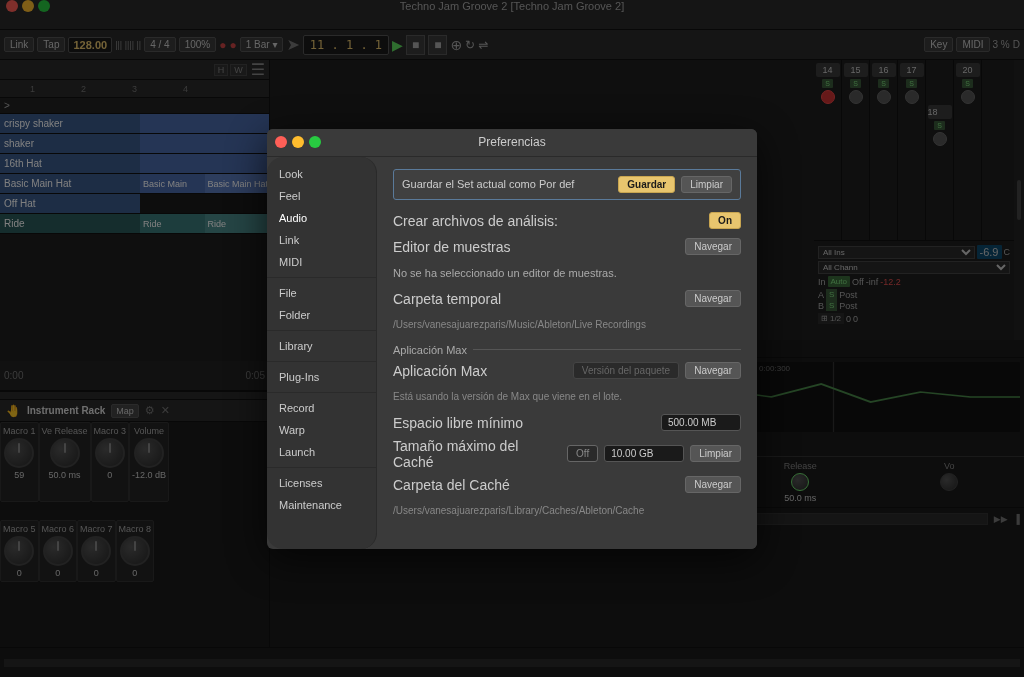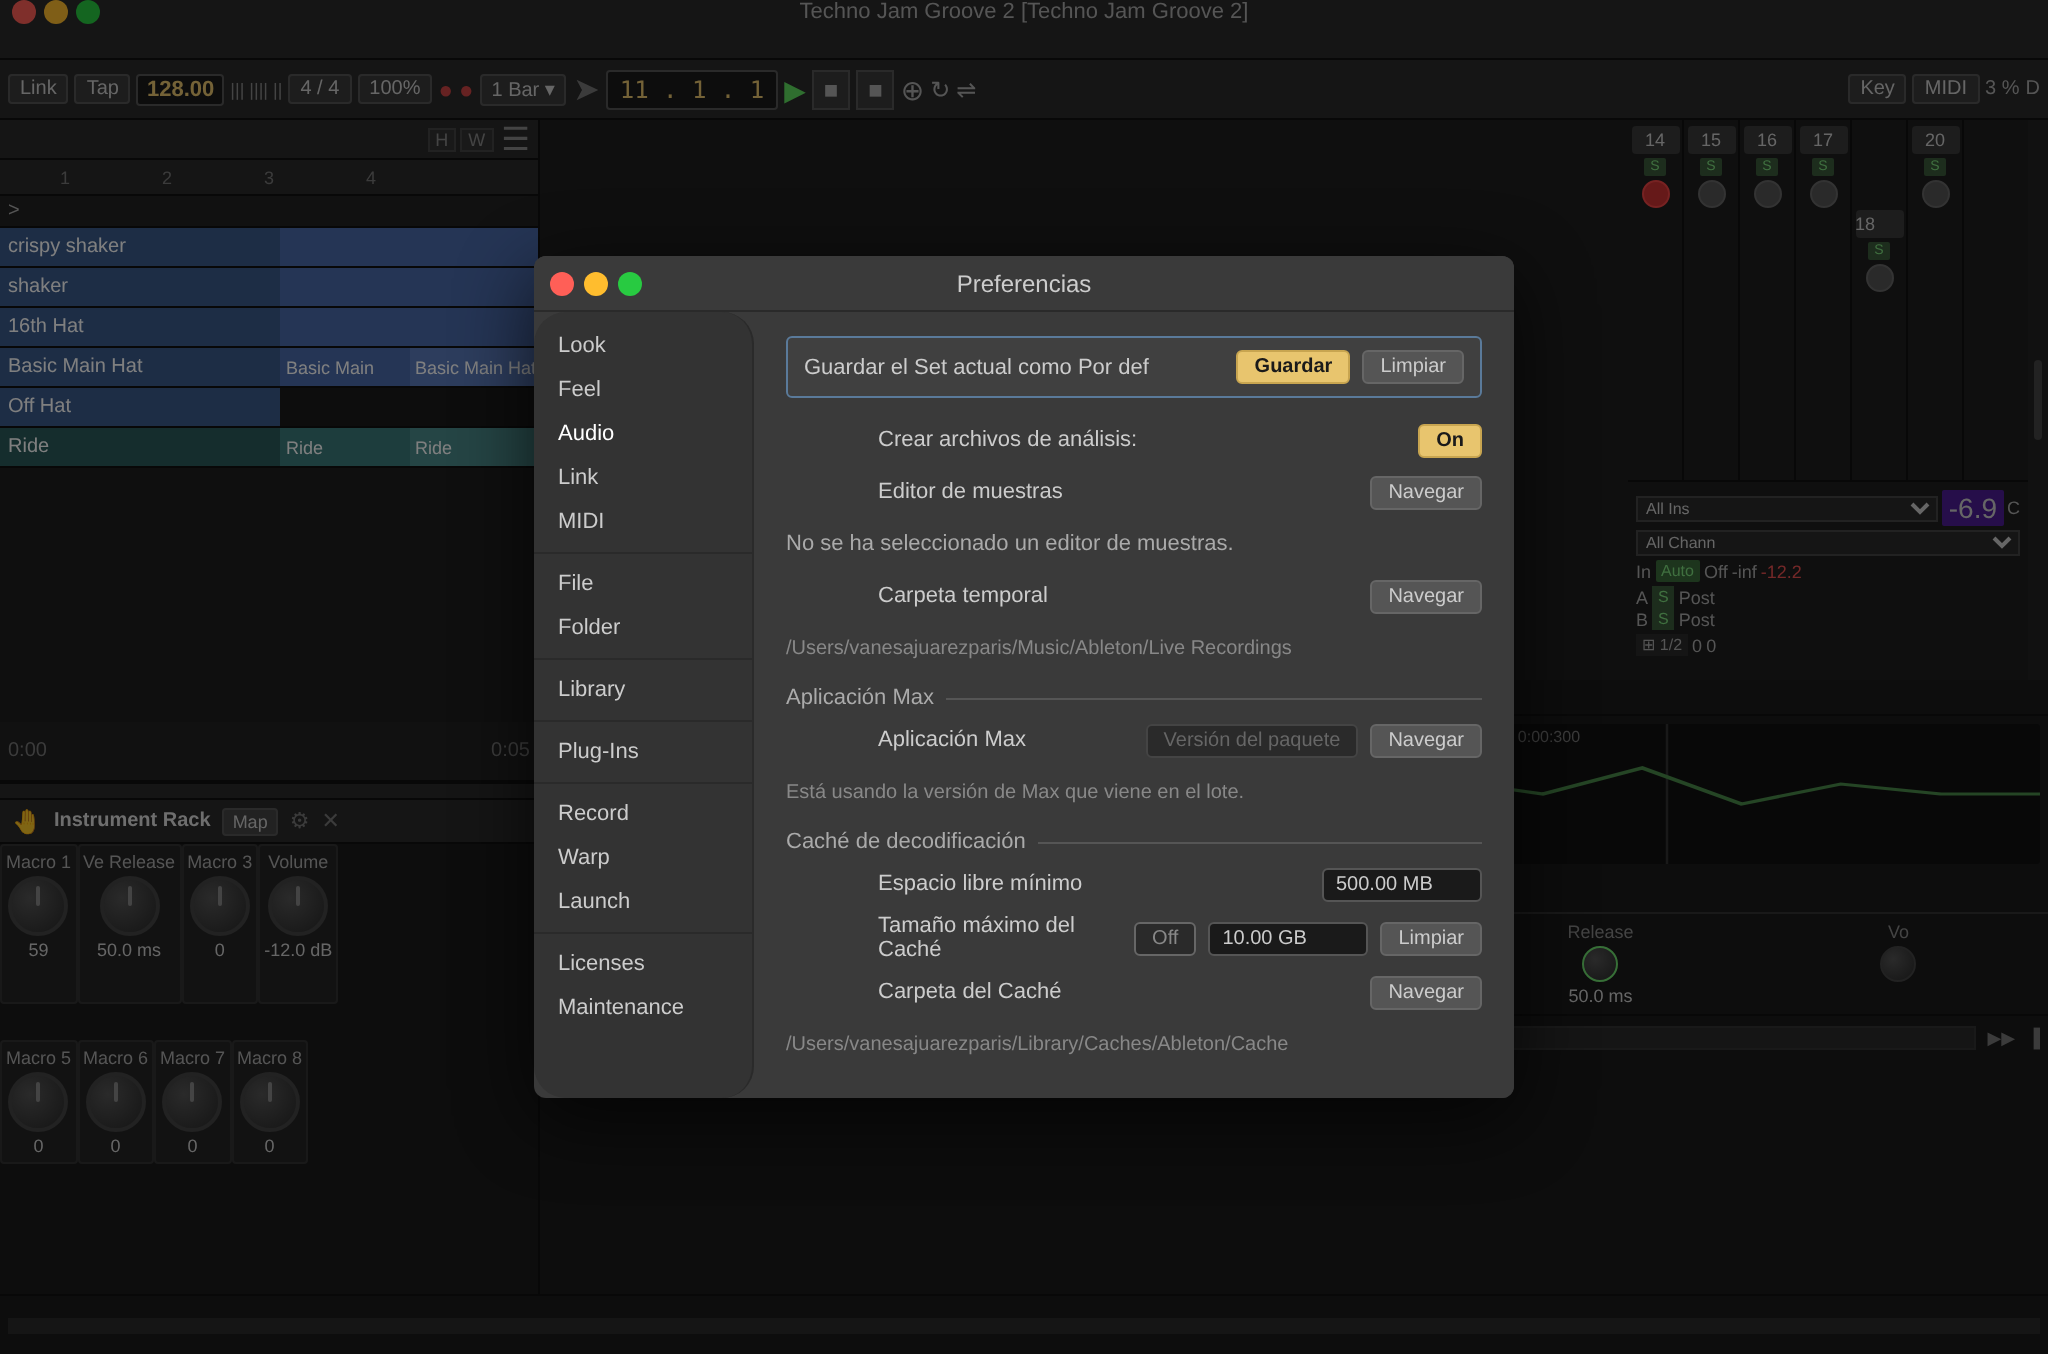--- a/index.html
+++ b/index.html
@@ -282,23 +282,22 @@
     }
     .pref-row {
       display: flex;
       align-items: center;
       min-height: 22px;
       gap: 6px;
       margin-bottom: 4px;
     }
     .pref-label {
       flex: 1;
-      font-size: 11px;
-      color: #ccc;
-      margin-left: 46px;
+      font-size: 14px;
+      color: #ccc;
     }
     .pref-value-text {
       font-size: 11px;
       color: #aaa;
       max-width: 280px;
     }
     .pref-btn {
       background: #555;
       border: 1px solid #666;
       border-radius: 3px;
@@ -601,21 +600,21 @@
             <span style="background:#3a5a3a;color:#7fdf7f;font-size:7px;padding:1px 3px;border-radius:1px;cursor:pointer;">S</span>
             <span style="width:14px;height:14px;border-radius:50%;background:#555;border:1px solid #666;display:block;"></span>
           </div>
         </div>
 
         <div style="background:#1e1e1e;border-top:1px solid #111;padding:4px;font-size:9px;color:#aaa;">
           <div style="display:flex;align-items:center;gap:2px;margin-bottom:2px;">
             <select style="background:#2a2a2a;border:1px solid #444;color:#ccc;font-size:8px;flex:1;">
               <option>All Ins</option>
             </select>
-            <span style="color:#ccc;font-size:14px;background:#4c1d95;padding:1px 3px;border-radius:1px;">-6.9</span>
+            <span style="color:#ccc;font-size:11px;background:#0c4a6e;padding:1px 3px;border-radius:1px;">-6.9</span>
             <span style="color:#aaa;font-size:9px;">C</span>
           </div>
           <div style="display:flex;align-items:center;gap:2px;margin-bottom:2px;">
             <select style="background:#2a2a2a;border:1px solid #444;color:#ccc;font-size:8px;flex:1;">
               <option>All Chann</option>
             </select>
           </div>
           <div style="display:flex;align-items:center;gap:2px;">
             <span style="color:#aaa;">In</span>
             <span style="background:#3a6a3a;color:#7fdf7f;padding:1px 3px;font-size:8px;border-radius:1px;cursor:pointer;">Auto</span>
@@ -796,24 +795,20 @@
 
         <div class="pref-row">
           <span class="pref-label">Aplicación Max</span>
           <button class="pref-btn" style="background:#2a2a2a;color:#666;border-color:#444;">Versión del paquete</button>
           <button class="pref-btn">Navegar</button>
         </div>
         <div class="pref-row">
           <span class="pref-value-text" style="font-size:10px;color:#888;">Está usando la versión de Max que viene en el lote.</span>
         </div>
 
-        <div class="section-header">
-          <span class="section-header-title">Caché de decodificación</span>
-          <div class="section-header-line"></div>
-        </div>
 
         <div class="pref-row">
           <span class="pref-label">Espacio libre mínimo</span>
           <input class="pref-input" type="text" value="500.00 MB" style="">
         </div>
 
         <div class="pref-row">
           <span class="pref-label">Tamaño máximo del Caché</span>
           <button class="pref-btn" style="background:#2a2a2a;color:#888;">Off</button>
           <input class="pref-input" type="text" value="10.00 GB" style="">

